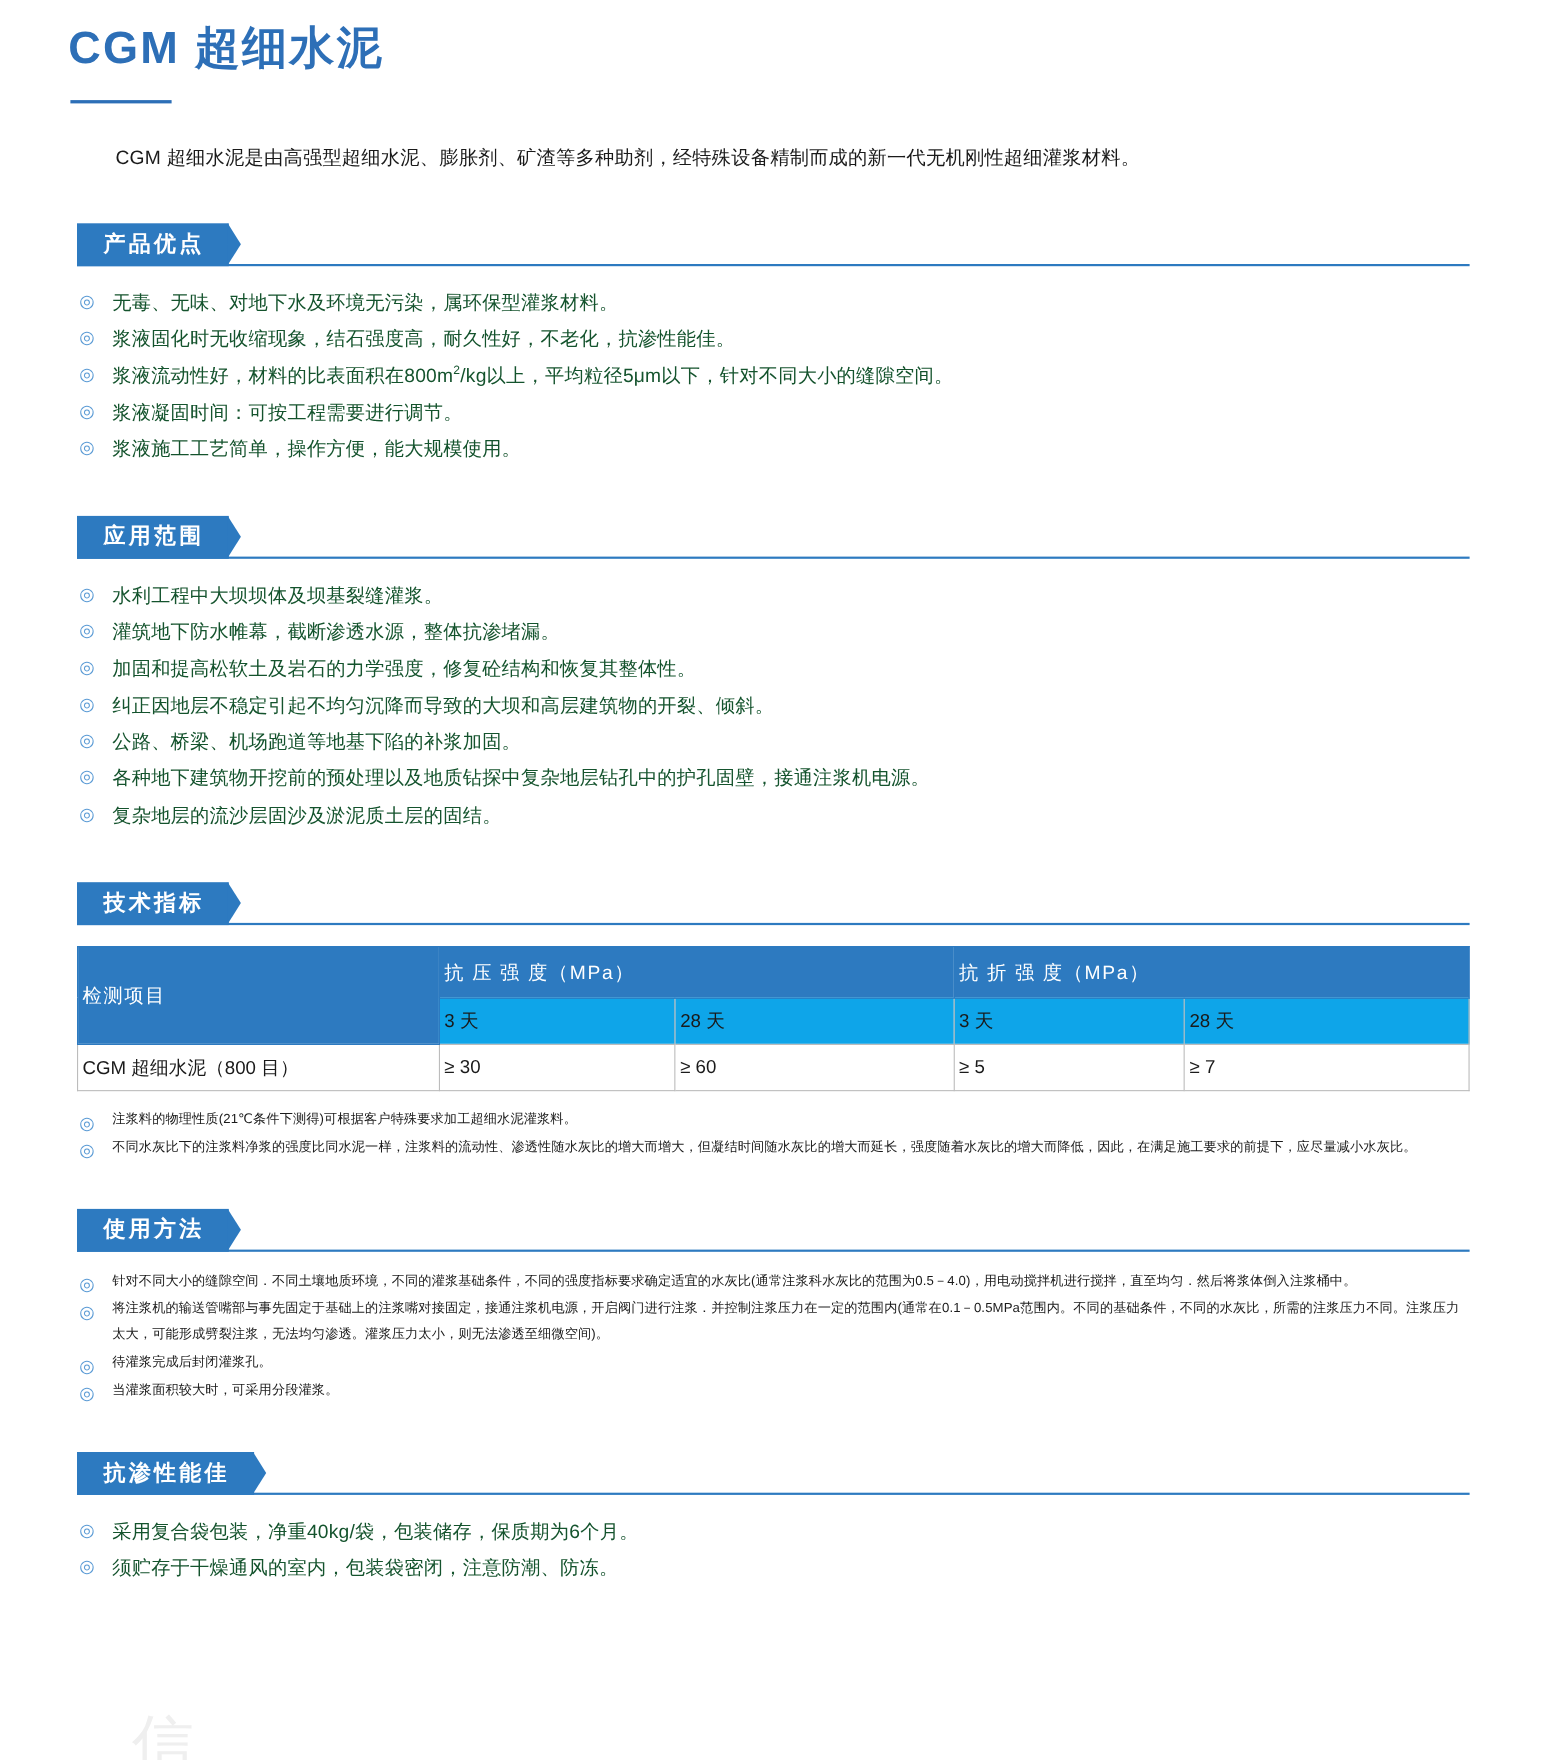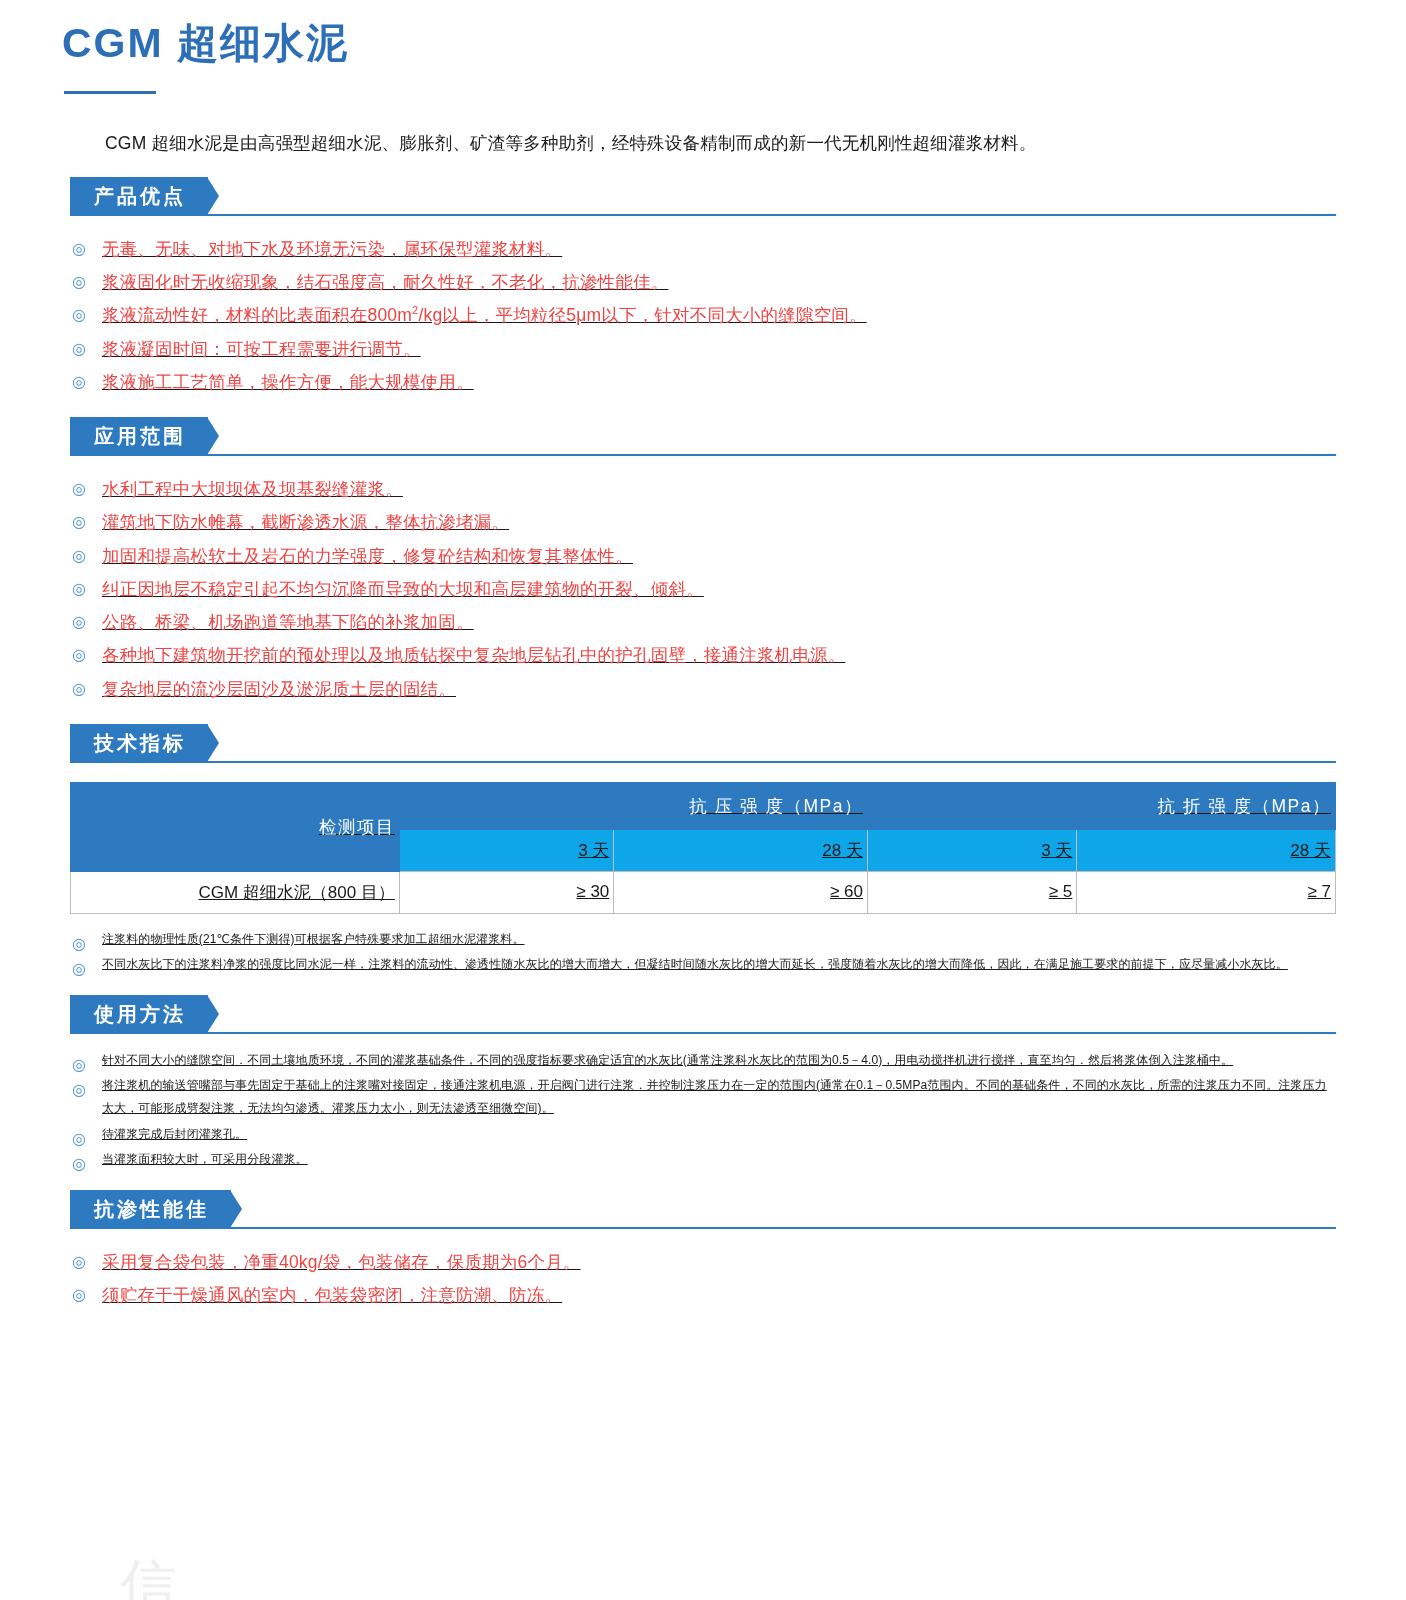--- a/index.html
+++ b/index.html
@@ -43,22 +43,21 @@
   .intro {
     margin: 34px 70px 0 105px;
     font-size: 17.5px;
     line-height: 1.75;
     color: #1a1a1a;
     letter-spacing: .2px;
   }
 
   
   .section {
-    margin-top: 18px;
-    text-decoration: underline;
+    margin-top: 44px;
   }
   .sec-head {
     position: relative;
     height: 40px;
     margin: 0 70px 0 70px;
   }
   .sec-head .tag {
     position: absolute;
     left: 0;
     top: 0;
@@ -95,21 +94,21 @@
   ul.bullets {
     list-style: none;
     margin: 16px 70px 0 70px;
     padding: 0;
   }
   ul.bullets li {
     position: relative;
     padding-left: 32px;
     font-size: 17.5px;
     line-height: 1.9;
-    color: #ef4444;
+    color: #14532d;
     letter-spacing: .2px;
   }
   ul.bullets li::before {
     content: "◎";
     position: absolute;
     left: 2px;
     top: 0;
     color: #5b9bd5;
     font-size: 16px;
     line-height: 1.95;
@@ -118,21 +117,21 @@
 
   
   table.spec {
     border-collapse: collapse;
     margin: 18px 70px 0 70px;
     width: calc(100% - 140px);
     font-size: 17px;
   }
   table.spec th, table.spec td {
     border: 1px solid #bcbcbc;
-    text-align: right;
+    text-align: left;
     padding: 9px 4px;
     font-weight: normal;
   }
   table.spec thead th {
     background: #2d7ac0;
     color: #ffffff;
     font-size: 17.5px;
     letter-spacing: 1.5px;
     border-color: #2d7ac0;
     padding: 11px 4px;

